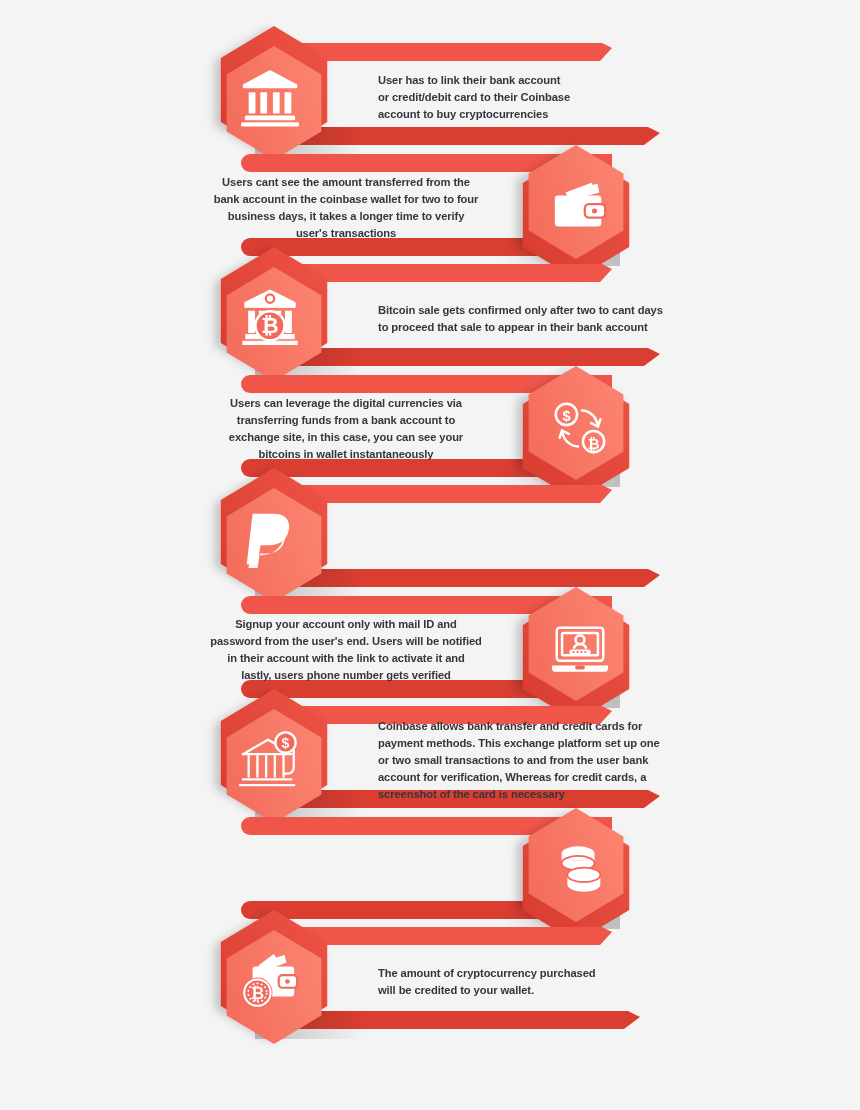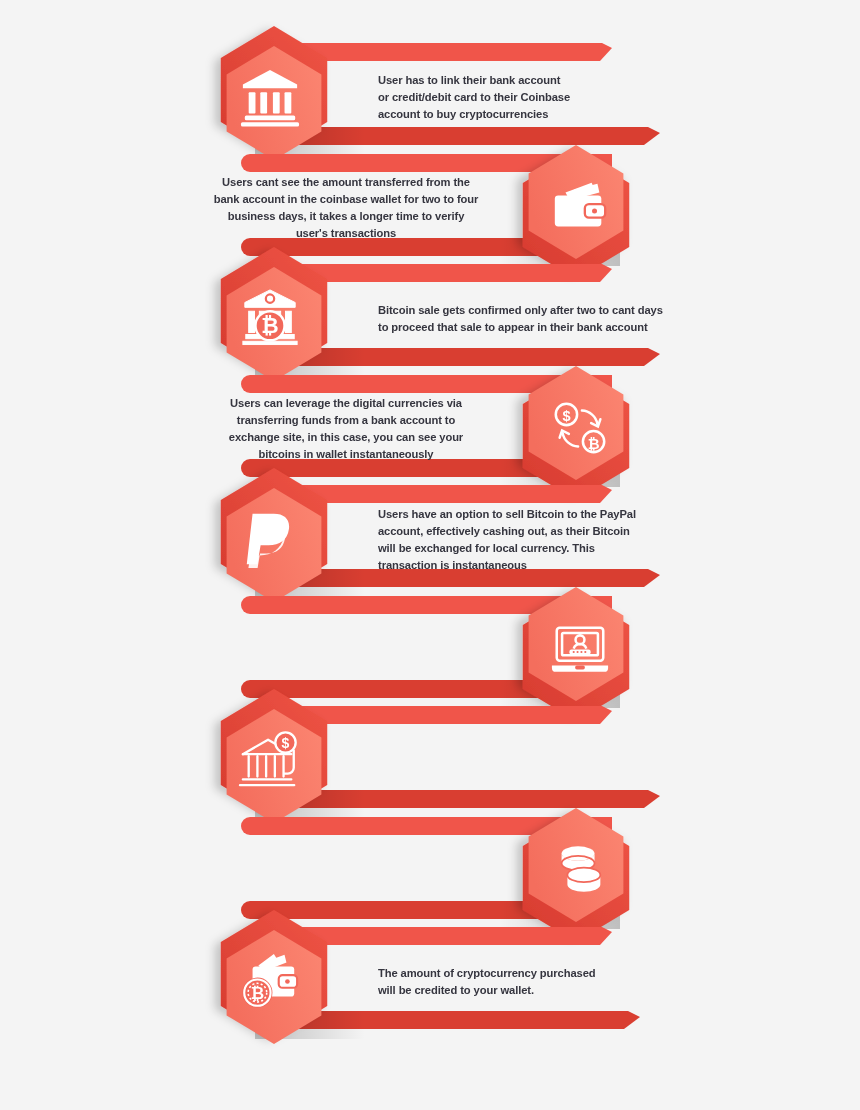--- a/index.html
+++ b/index.html
@@ -400,24 +400,20 @@
         </svg>
         <div class="hex-icon" style="transform: translateX(-4px);">
     <svg viewBox="0 0 64 64" fill="#ffffff">
       <path d="M14 6 h22 c11 0 17 6 15.5 16 C50 33 42 38.5 30.5 38.5 h-8.2
                L19 58 h-11 Z"></path>
       <path d="M40 17 c6.5 1.5 9 7 7.5 14.5 C45.6 42 38.5 47 28.5 47 h-6.8
                L19.2 62 h-9.5 l2-13 h9.8 C34 49 43.5 42 46 30.5 C47 25.5 45 20 40 17 Z" fill="#ffffff" opacity="0.9"></path>
     </svg>
         </div>
       </div>
-      <div class="txt" style="left: 378px; width: 300px; top: 50%; transform: translateY(-50%);">Users have an option to sell Bitcoin to the PayPal
-account, effectively cashing out, as their Bitcoin
-will be exchanged for local currency. This
-transaction is instantaneous</div>
     </div>
     <div class="row right" style="top: 587.5px;">
       <div class="bar-wrap">
         <svg width="860" height="125" viewBox="0 0 860 125">
           <defs>
     <linearGradient id="barGrad5" x1="0" y1="0" x2="0" y2="1">
       <stop offset="0%" stop-color="#f0554a"></stop>
       <stop offset="100%" stop-color="#d93e31"></stop>
     </linearGradient>
     <linearGradient id="hexOut5" x1="0" y1="0" x2="1" y2="1">
@@ -472,20 +468,24 @@
       <circle cx="25.5" cy="34.1" r="1.1" fill="#f2685a" stroke="none"></circle>
       <circle cx="29.5" cy="34.1" r="1.1" fill="#f2685a" stroke="none"></circle>
       <circle cx="33.5" cy="34.1" r="1.1" fill="#f2685a" stroke="none"></circle>
       <circle cx="37.5" cy="34.1" r="1.1" fill="#f2685a" stroke="none"></circle>
       <path d="M3 48 h58 a0 0 0 0 1 0 0 v2.5 a4 4 0 0 1 -4 4 H7
                a4 4 0 0 1 -4 -4 Z" fill="#ffffff" stroke="none"></path>
       <rect x="27" y="48" width="10" height="4" rx="1.8" fill="#f2685a" stroke="none"></rect>
     </svg>
         </div>
       </div>
+      <div class="txt" style="left: 190px; width: 312px; top: 50%; transform: translateY(-50%);">Signup your account only with mail ID and
+password from the user's end. Users will be notified
+in their account with the link to activate it and
+lastly, users phone number gets verified</div>
     </div>
     <div class="row left" style="top: 698px;">
       <div class="bar-wrap">
         <svg width="860" height="125" viewBox="0 0 860 125">
           <defs>
     <linearGradient id="barGrad6" x1="0" y1="0" x2="0" y2="1">
       <stop offset="0%" stop-color="#f0554a"></stop>
       <stop offset="100%" stop-color="#d93e31"></stop>
     </linearGradient>
     <linearGradient id="hexOut6" x1="0" y1="0" x2="1" y2="1">
@@ -536,20 +536,25 @@
       <path d="M4 26 h50"></path>
       <path d="M10 28 v21 M19 28 v21 M28 28 v21 M37 28 v21 M46 28 v21"></path>
       <path d="M4 52 h50"></path>
       <path d="M1 58 h56"></path>
       <circle cx="48" cy="14" r="10.5" fill="#f2685a"></circle>
       <text x="48" y="20" font-family="'Liberation Sans',sans-serif" font-size="14.5" font-weight="bold" fill="#ffffff" text-anchor="middle" stroke="none">$</text>
       <path d="M56.5 22 v18 a6 6 0 0 1 -6 6 h-4"></path>
     </svg>
         </div>
       </div>
+      <div class="txt" style="left: 378px; width: 300px; top: 50%; transform: translateY(-50%);">Coinbase allows bank transfer and credit cards for
+payment methods. This exchange platform set up one
+or two small transactions to and from the user bank
+account for verification, Whereas for credit cards, a
+screenshot of the card is necessary</div>
     </div>
     <div class="row right" style="top: 808.5px;">
       <div class="bar-wrap">
         <svg width="860" height="125" viewBox="0 0 860 125">
           <defs>
     <linearGradient id="barGrad7" x1="0" y1="0" x2="0" y2="1">
       <stop offset="0%" stop-color="#f0554a"></stop>
       <stop offset="100%" stop-color="#d93e31"></stop>
     </linearGradient>
     <linearGradient id="hexOut7" x1="0" y1="0" x2="1" y2="1">

